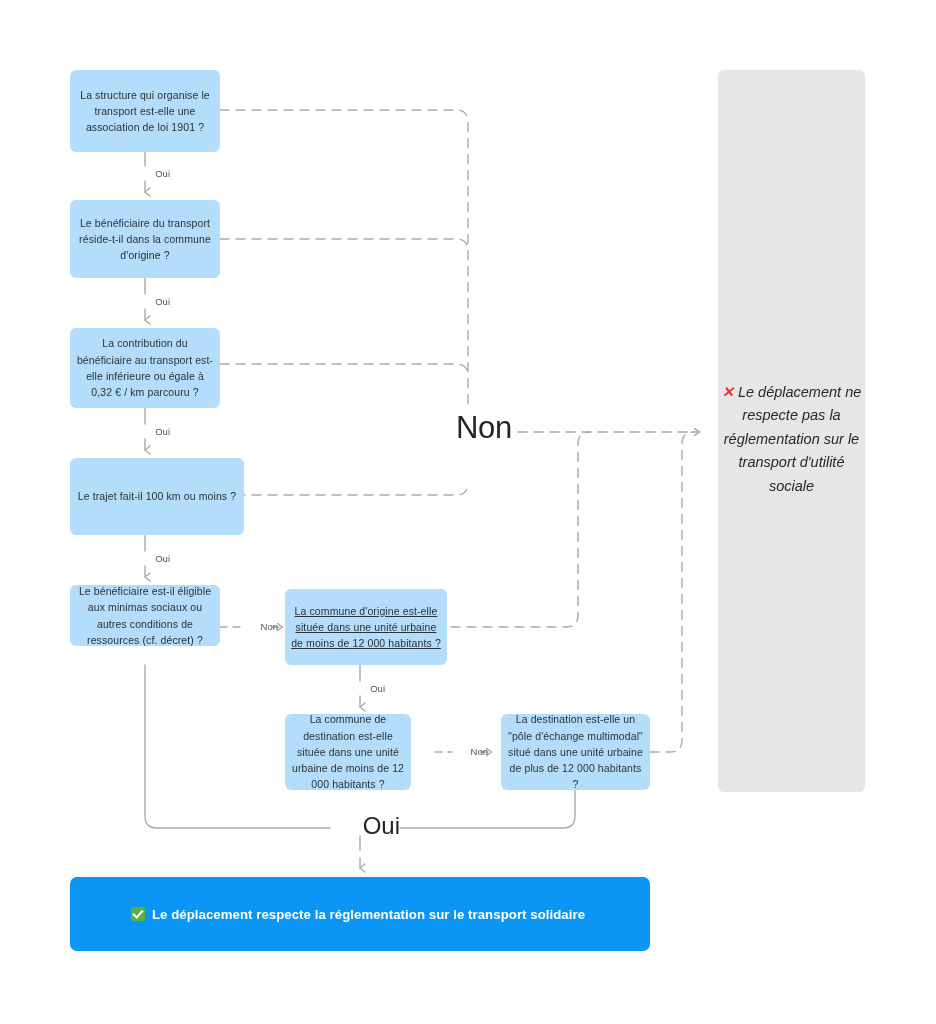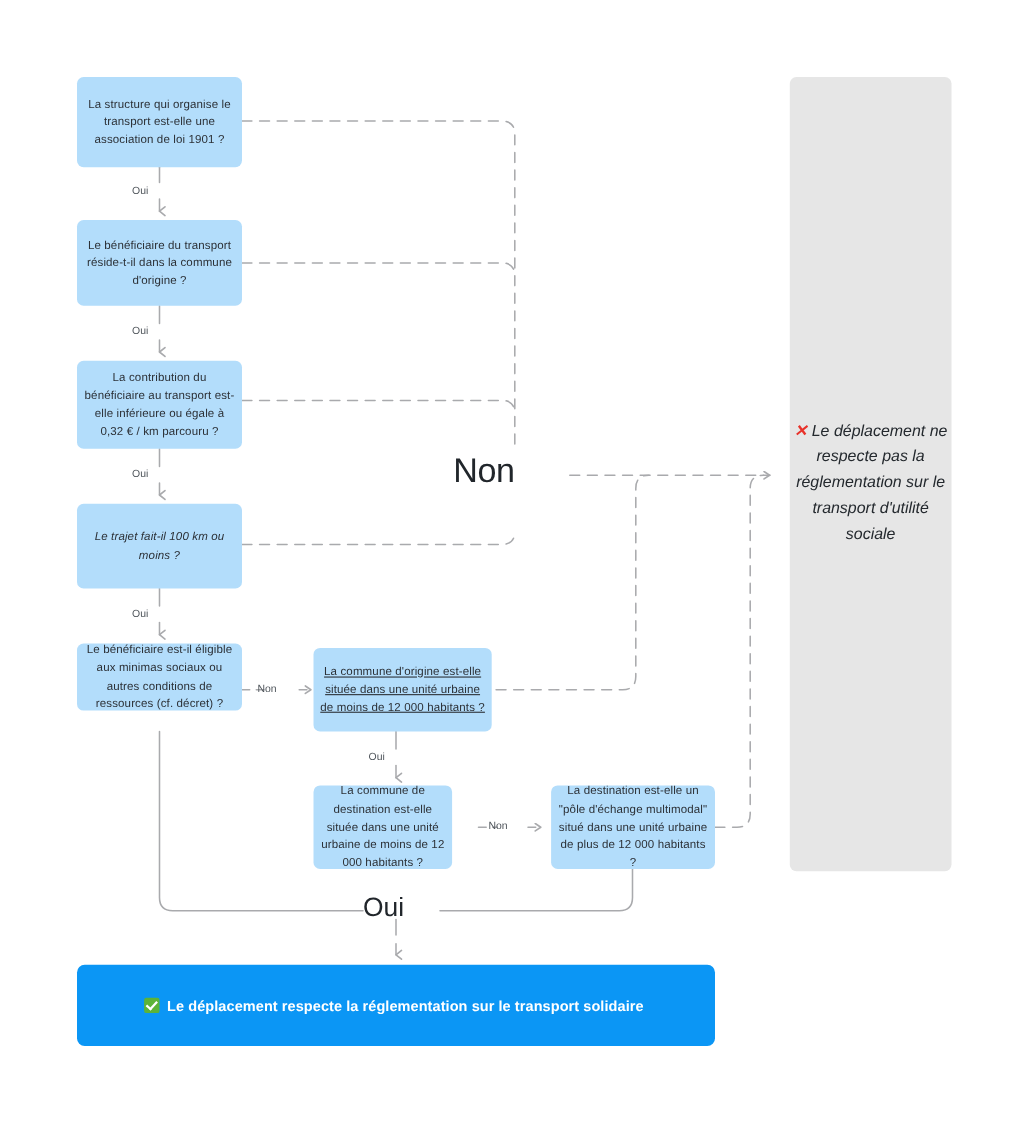--- a/index.html
+++ b/index.html
@@ -89,21 +89,21 @@
     width: 4px; height: 8px;
     border: solid #ffffff;
     border-width: 0 2px 2px 0;
     transform: rotate(42deg);
   }
   
   .edge-label {
     position: absolute;
     color: #4f555b;
     font-size: 9.5px;
-    text-align: left;
+    text-align: right;
     white-space: nowrap;
   }
   .edge-label.big {
     color: #21262b;
     font-size: 31px;
     letter-spacing: -0.01em;
   }
   .edge-label.mid {
     color: #21262b;
     font-size: 24px;
@@ -177,21 +177,21 @@
   </div>
 
   <div class="node" style="left:70px; top:200px; width:150px; height:78px;">
     <span>Le bénéficiaire du transport réside-t-il dans la commune d'origine ?</span>
   </div>
 
   <div class="node" style="left:70px; top:328px; width:150px; height:80px;">
     <span>La contribution du bénéficiaire au transport est-elle inférieure ou égale à 0,32 € / km parcouru ?</span>
   </div>
 
-  <div class="node" style="left:70px; top:458px; width:150px; height:77px;font-style:italic;">
+  <div class="node" style="left:70px; top:458px; width:174px; height:77px;">
     <span>Le trajet fait-il 100 km ou moins ?</span>
   </div>
 
   <div class="node" style="left:70px; top:585px; width:150px; height:61px;">
     <span>Le bénéficiaire est-il éligible aux minimas sociaux ou autres conditions de ressources  (cf. décret) ?</span>
   </div>
 
   <div class="node" style="left:285px; top:589px; width:162px; height:76px;text-decoration:underline;">
     <span>La commune d'origine est-elle située dans une unité urbaine de moins de 12 000 habitants ?</span>
   </div>

